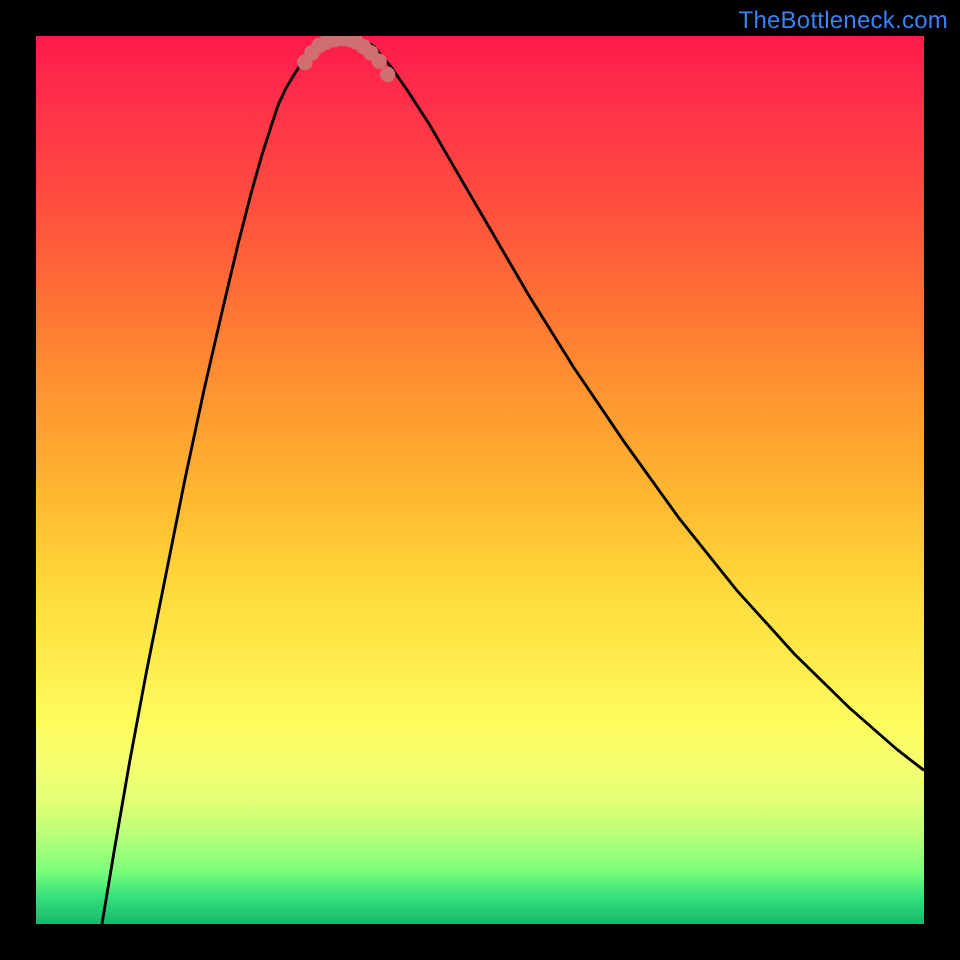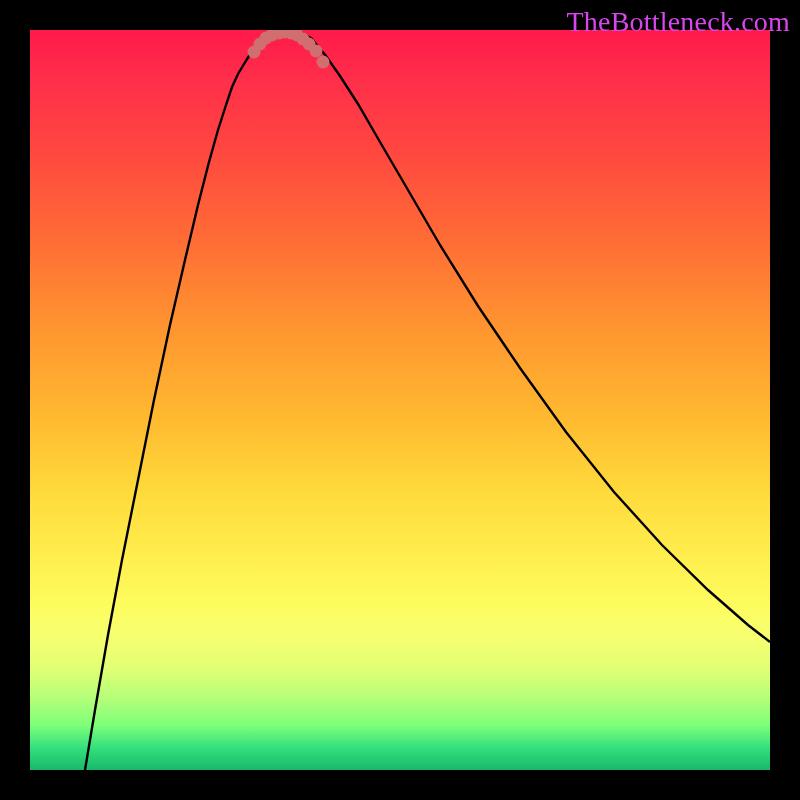--- a/index.html
+++ b/index.html
@@ -42,25 +42,24 @@
     );
   }
   .plot {
     position: absolute;
     inset: 0;
   }
   .watermark {
     position: absolute;
     top: 6px;
     right: 10px;
-    color: #d946ef;
-    font-size: 28px;
+    color: #3b82f6;
+    font-size: 20px;
     font-weight: 500;
     letter-spacing: 0.2px;
-    font-family: Liberation Serif, serif;
   }
 </style>
 </head>
 <body>
 
 <div class="frame">
   <div class="gradient"></div>
   <svg class="plot" viewBox="0 0 740 740">
     <g>
       <path id="path-left" fill="none" stroke="#000" stroke-width="2.4" d="M55 740 L65 680 L78 605 L92 530 L108 450 L124 370 L140 295 L155 230 L168 175 L179 132 L188 100 L196 75 L202 57 L208 44 L214 34 L219 26 L223 20 L226 15 L228 12 L230 10"></path>

